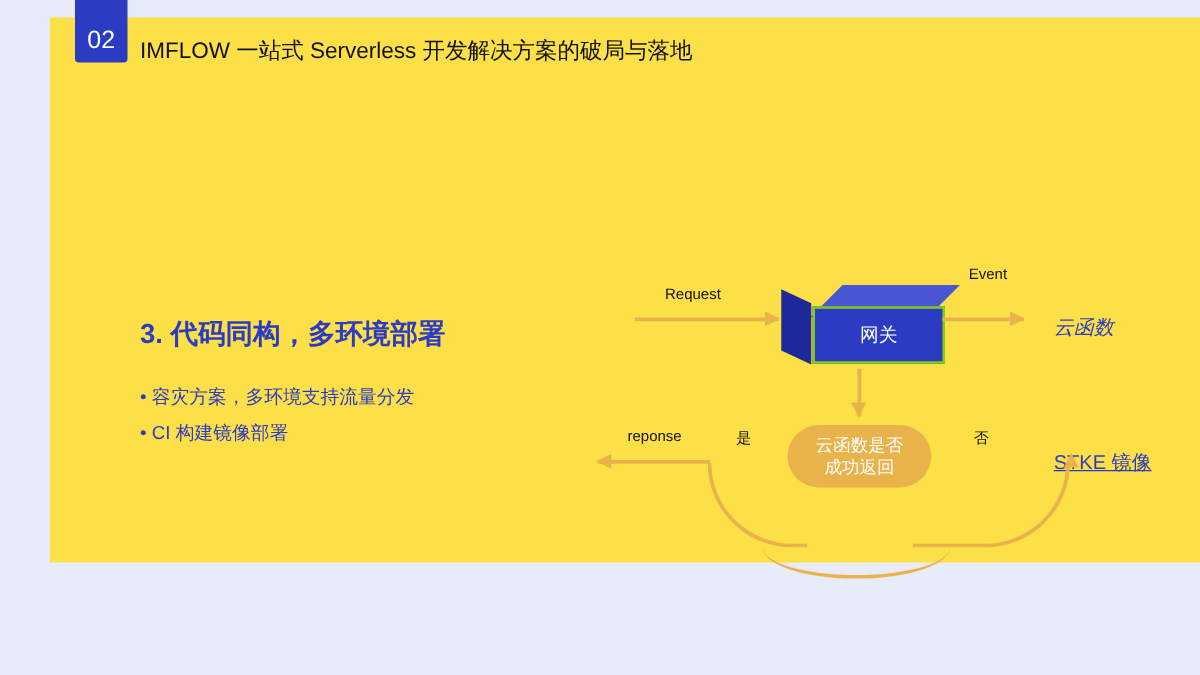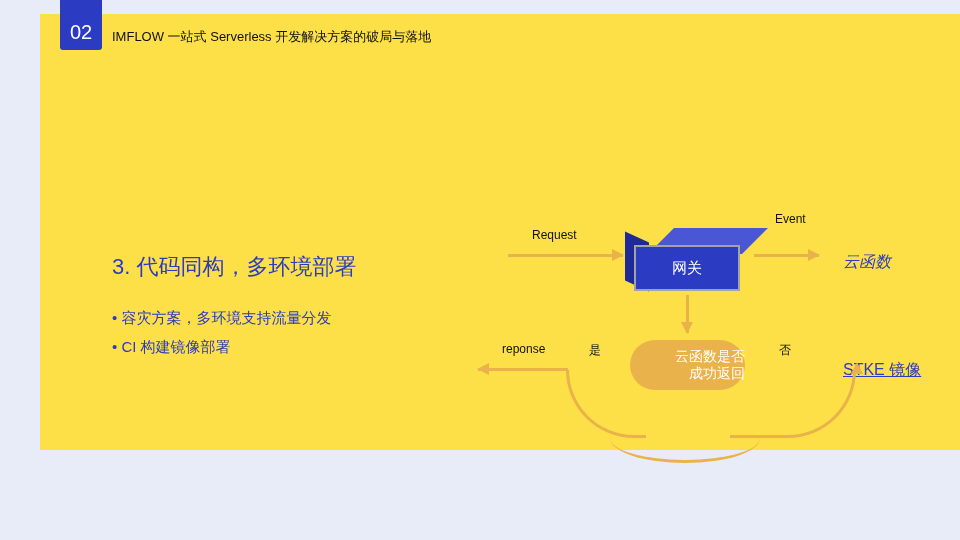--- a/index.html
+++ b/index.html
@@ -21,53 +21,53 @@
     position: absolute; left: 20px; top: -14px;
     width: 42px; height: 50px;
     background: #2b3bc2;
     border-radius: 0 0 3px 3px;
     color: #fff; font-size: 20px; font-weight: 500;
     display: flex; align-items: flex-end; justify-content: center;
     padding-bottom: 6px;
   }
   .header-title {
     position: absolute; left: 72px; top: 14px;
-    font-size: 13px; color: #111; font-weight: 400;
+    font-size: 18px; color: #111; font-weight: 400;
   }
   .title-wrap {
     position: absolute; left: 0; top: 62px; width: 100%; text-align: center;
   }
   .title-bar {
     display: inline-block; width: 38px; height: 5px; background: #eab24a;
     margin-bottom: 6px;
   }
   .main-title { font-size: 25px; color: #2b3bc2; font-weight: 500; }
   .subtitle {
     position: absolute; left: 72px; top: 238px;
-    font-size: 22px; color: #2b3bc2; font-weight: 400;
+    font-size: 22px; color: #2b3bc2; font-weight: 700;
   }
   .bullets { position: absolute; left: 72px; top: 290px; }
   .bullets li {
     list-style: none; font-size: 15px; color: #2b3bc2; line-height: 1.9;
   }
   .bullets li::before { content: "• "; }
   .diagram { position: absolute; left: 430px; top: 198px; width: 490px; height: 260px; }
   .gateway-box-top {
     position: absolute; left: 178px; top: 16px; width: 94px; height: 26px;
     background: #4a57d4;
     transform: skewX(-45deg) translateX(13px);
   }
   .gateway-box-side {
     position: absolute; left: 155px; top: 25px; width: 24px; height: 49px;
     background: #1f2a9a;
     transform: skewY(25deg);
   }
   .gateway-box {
-    position: absolute; left: 164px; top: 33px; width: 106px; height: 46px;
-    background: #2b3bc2; border: 2px solid #a3a3a3;
+    position: absolute; left: 180px; top: 33px; width: 106px; height: 46px;
+    background: #2b3bc2; border: 2px solid #84cc16;
     color: #fff; display: flex; align-items: center; justify-content: center;
     font-size: 15px; font-weight: 500;
   }
   .arrow { position: absolute; background: #eab24a; height: 3px; }
   .arrow::after {
     content: ""; position: absolute; right: -1px; top: -5px;
     border-left: 12px solid #eab24a;
     border-top: 6.5px solid transparent;
     border-bottom: 6.5px solid transparent;
   }
@@ -86,21 +86,21 @@
   }
   .vArrow::after {
     content: ""; position: absolute; left: -5px; bottom: -1px;
     border-top: 12px solid #eab24a;
     border-left: 6.5px solid transparent;
     border-right: 6.5px solid transparent;
   }
   .decision {
     position: absolute; left: 160px; top: 128px; width: 115px; height: 50px;
     background: #eab24a; border-radius: 26px;
-    display: flex; flex-direction: column; align-items: flex-end; justify-content: center;
+    display: flex; flex-direction: column; align-items: center; justify-content: center;
     color: #fff; font-size: 14px; font-weight: 500; line-height: 1.25;
   }
   .lbl-yes { left: 119px; top: 130px; }
   .lbl-no { left: 309px; top: 130px; }
   .resp-arrow { left: 8px; top: 156px; width: 90px; }
   .lbl-resp { left: 32px; top: 130px; }
   .lbl-stke { position: absolute; left: 373px; top: 148px; color: #2b3bc2; font-size: 16px; text-decoration: underline; }
   .curve-left {
     position: absolute; left: 96px; top: 158px; width: 80px; height: 68px;
     border: 3px solid #eab24a; border-top: none; border-right: none;

